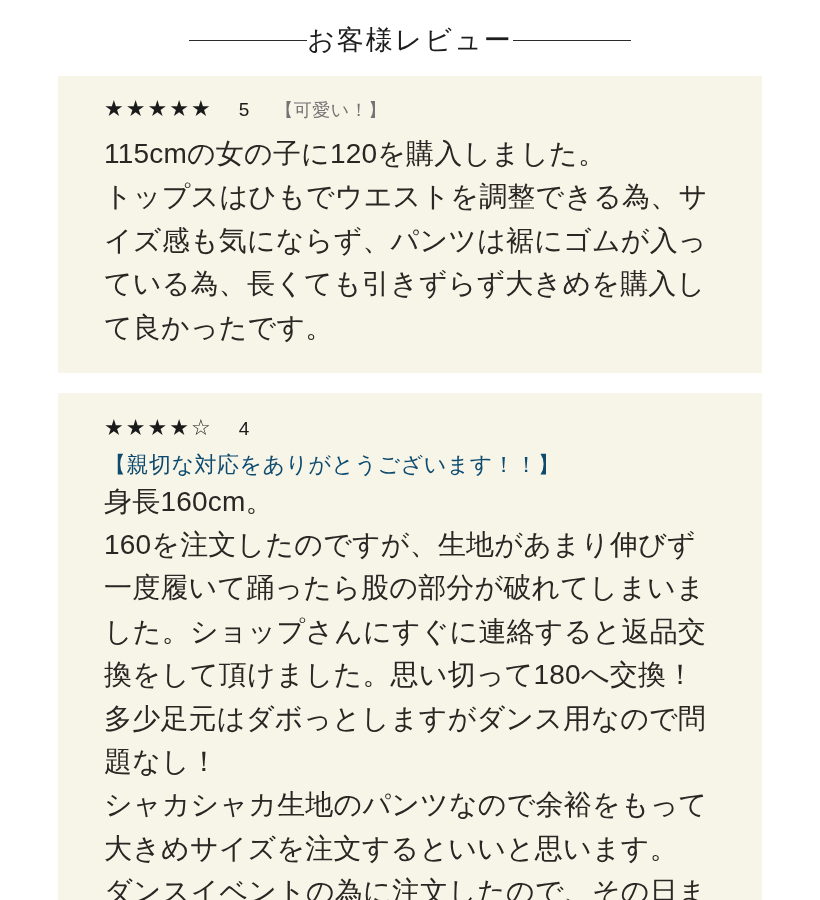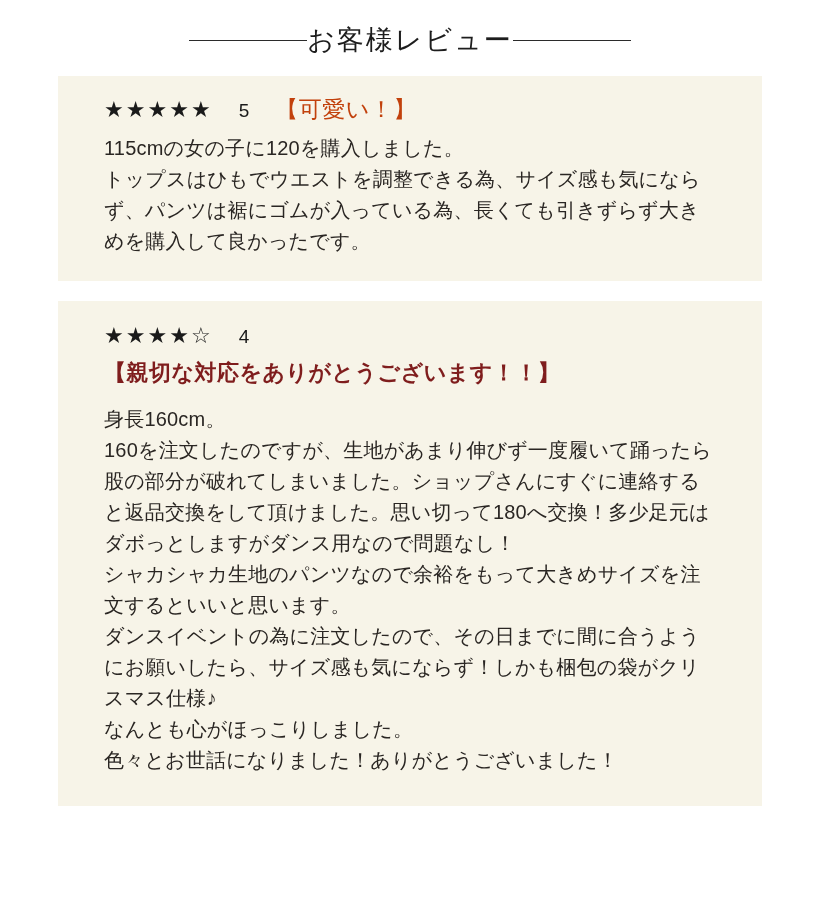--- a/index.html
+++ b/index.html
@@ -65,36 +65,35 @@
     line-height: 1;
     color: #1a1a1a;
     white-space: nowrap;
   }
   .score {
     font-size: 19px;
     line-height: 1;
     color: #1a1a1a;
   }
   .headline {
-    font-size: 23px;
+    font-size: 18px;
     line-height: 1;
-    color: #c2410c;
+    color: #737373;
     letter-spacing: 0.5px;
     white-space: nowrap;
   }
   .headline-block {
     font-size: 22px;
     line-height: 1.3;
-    color: #7f1d1d;
+    color: #0c4a6e;
     letter-spacing: 0.5px;
-    margin: 2px 0 16px 0;
-    font-weight: bold;
+    margin: 2px 0 0 0;
   }
   .body-text {
-    font-size: 20px;
+    font-size: 28px;
     line-height: 1.55;
     color: #2a2623;
     letter-spacing: 0.2px;
     white-space: pre-wrap;
     word-break: break-all;
   }
 </style>
 </head>
 <body>
 

